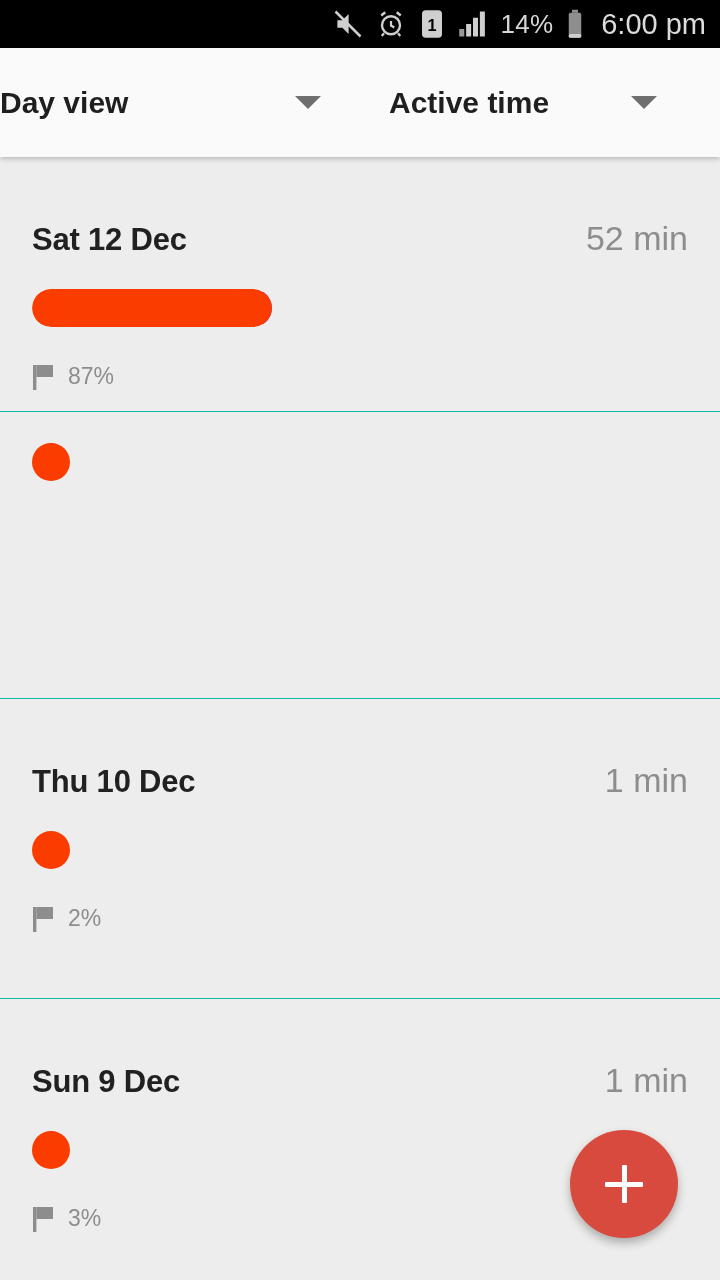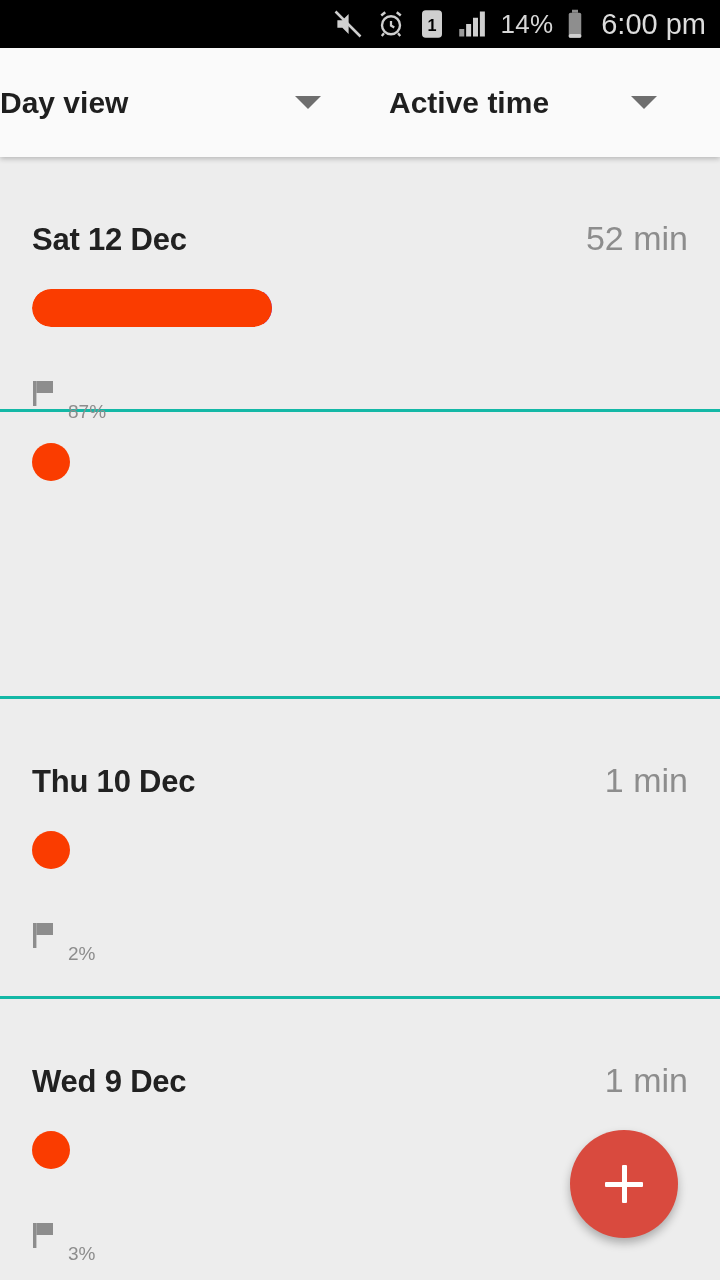--- a/index.html
+++ b/index.html
@@ -69,21 +69,21 @@
 
   
   .list{
     background:#ededed;
     height:1123px;
     overflow:hidden;
   }
   .day-row{
     position:relative;
     padding:0 32px;
-    border-bottom:3px solid #14b8a6;
+    border-bottom:1px solid #14b8a6;
   }
   .row-h-255{ height:255px; }
   .row-h-256{ height:256px; }
   .row-h-300{ height:300px; }
   .row-h-last{ height:256px; border-bottom:none; }
 
   .row-top{
     display:flex;
     align-items:baseline;
     justify-content:space-between;
@@ -132,23 +132,22 @@
 
   
   .flag-row{
     display:flex;
     align-items:center;
     margin-top:36px;
     gap:12px;
   }
   .flag-icon{ width:24px;height:26px; display:block; }
   .flag-text{
-    font-size:19px;
+    font-size:23px;
     color:#8d8d8d;
-    margin-top:38px;
   }
 
   
   .fab{
     position:absolute;
     left:570px;
     top:1130px;
     width:108px;height:108px;
     border-radius:50%;
     background:#d94a3e;
@@ -275,21 +274,21 @@
           <rect x="1" y="1" width="3.4" height="25" fill="#8d8d8d"></rect>
           <path d="M4.4 1 H21 V13 H4.4 Z" fill="#8d8d8d"></path>
         </svg>
       </span>
       <span class="flag-text">2%</span>
     </div>
   </div>
 
   <div class="day-row row-h-last">
     <div class="row-top">
-      <span class="row-date">Wed 9 Dec</span>
+      <span class="row-date">Sun 9 Dec</span>
       <span class="row-time">1 min</span>
     </div>
     <div class="bar-wrap">
       <div class="dot" style="background:#fa3c00;"></div>
     </div>
     <div class="flag-row">
       <span>
         <svg class="flag-icon" viewBox="0 0 24 26">
           <rect x="1" y="1" width="3.4" height="25" fill="#8d8d8d"></rect>
           <path d="M4.4 1 H21 V13 H4.4 Z" fill="#8d8d8d"></path>

